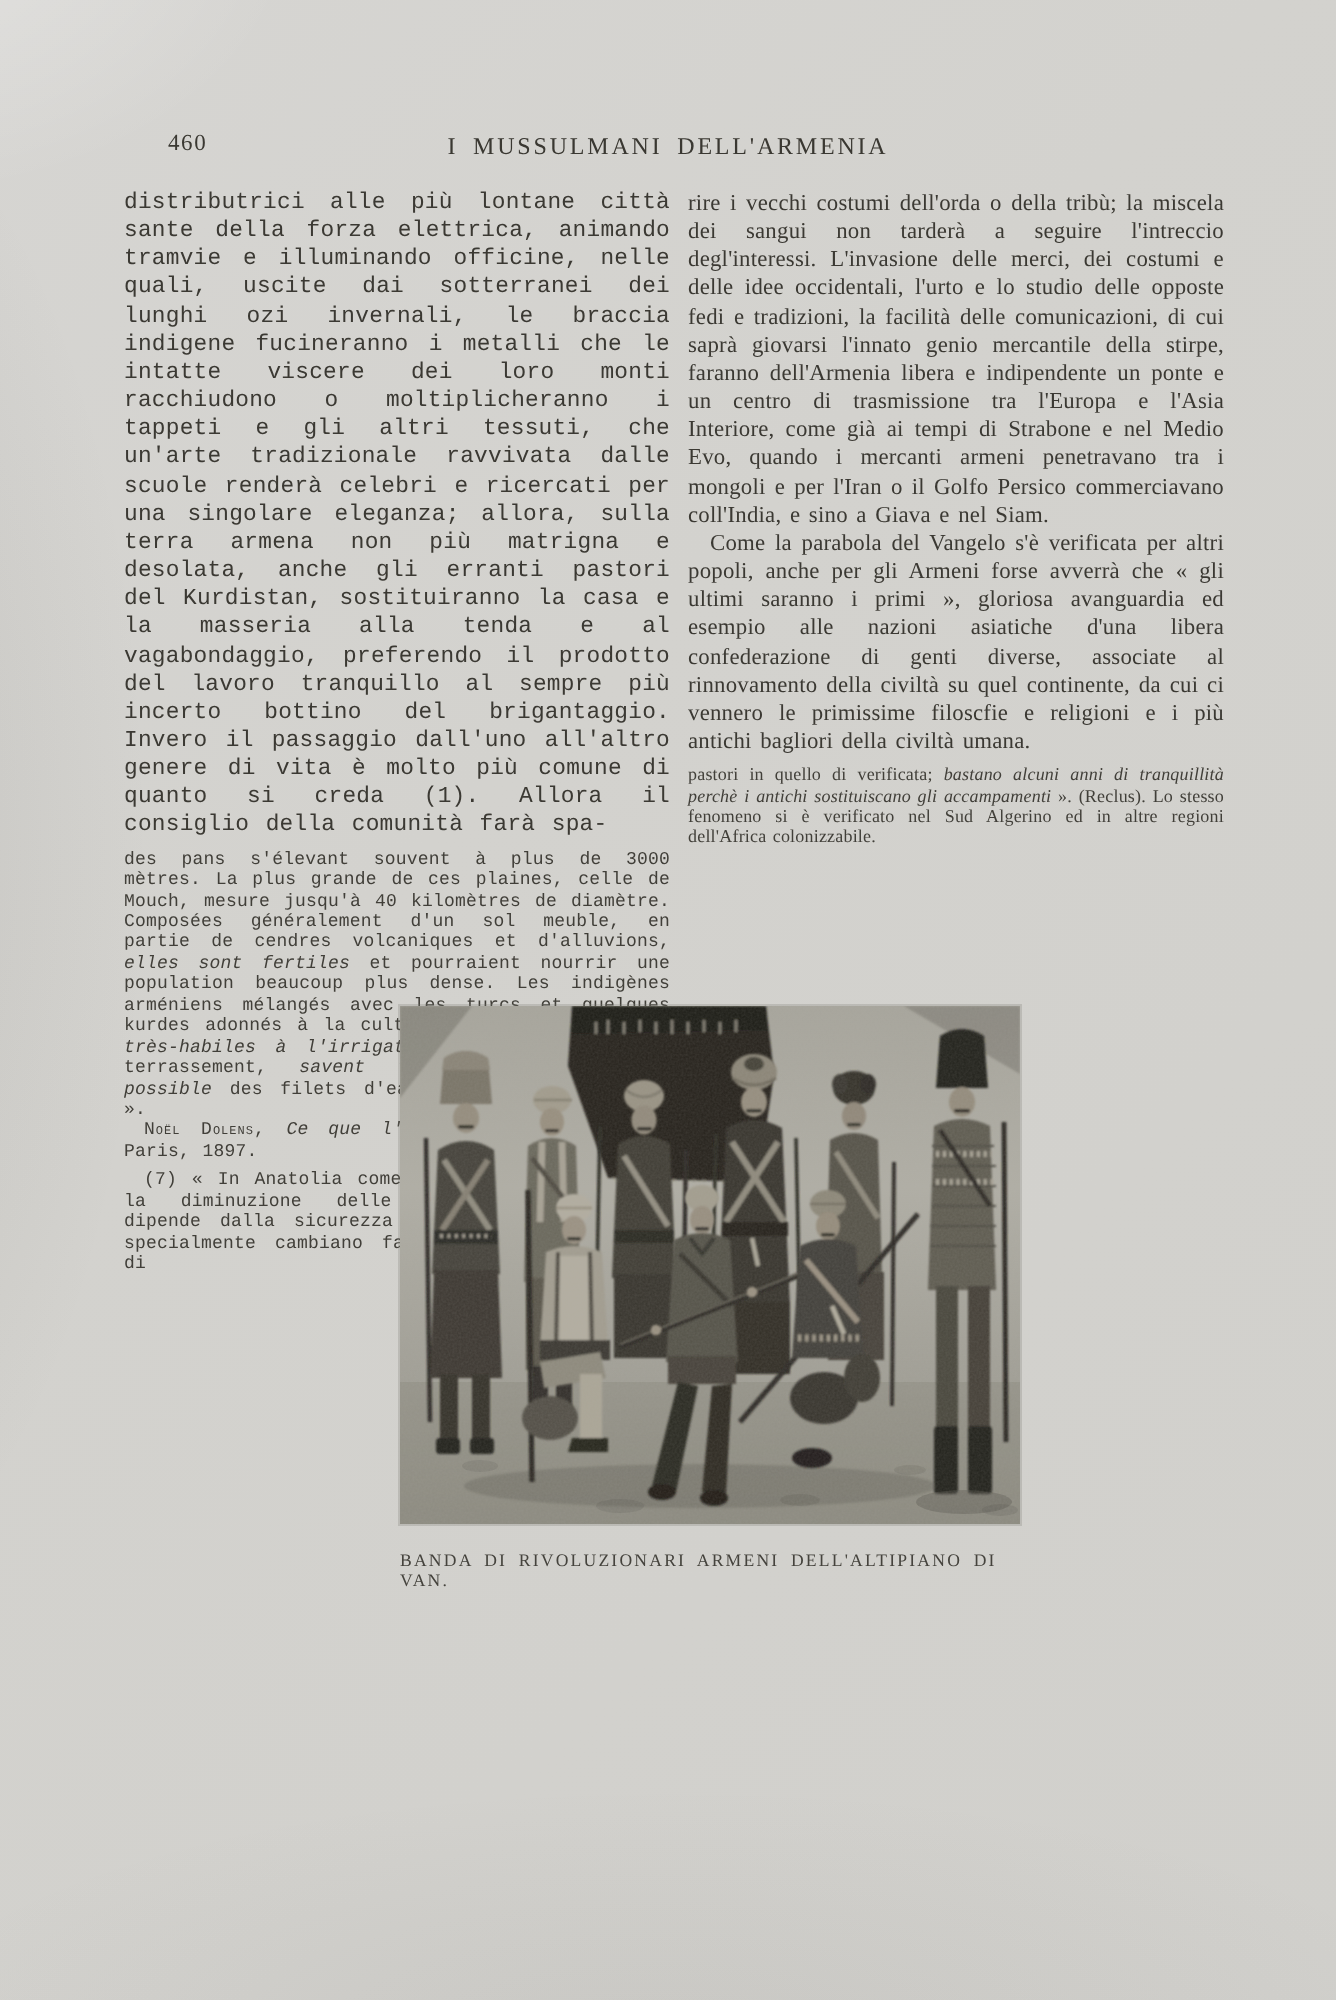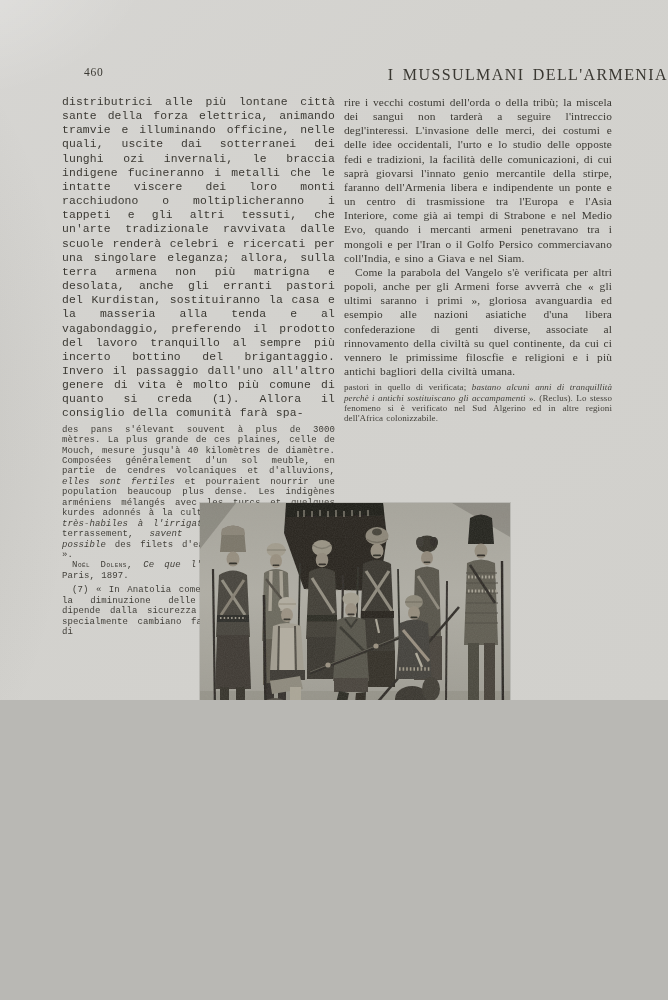--- a/index.html
+++ b/index.html
@@ -2,38 +2,38 @@
 <html><head>
 <meta charset="utf-8">
 <style>
   html,body{margin:0;padding:0;}
   body{
     width:668px;height:1000px;
     font-family:"Liberation Serif","DejaVu Serif",serif;
     background:#b9b8b4;
   }
   .page{
-    position:relative;width:668px;height:700px;overflow:hidden;
+    position:relative;width:668px;height:1000px;overflow:hidden;
     background:linear-gradient(135deg,#d6d5d2 0%,#d3d2ce 38%,#d1d0cc 100%);
     color:#3b3933;
   }
   .page::before{
     content:"";position:absolute;inset:0;pointer-events:none;
     background:
       radial-gradient(300px 200px at -60px -40px, rgba(255,255,255,0.35), transparent 70%),
       radial-gradient(220px 520px at -90px 420px, rgba(60,58,52,0.10), transparent 75%),
       radial-gradient(500px 160px at 50% 1020px, rgba(60,58,52,0.06), transparent 80%);
   }
   .pageno{
     position:absolute;left:84px;top:66px;
     font-size:11.5px;letter-spacing:0.8px;color:#3a3832;
   }
   .running-title{
     position:absolute;left:0;top:66px;width:100%;
-    text-align:right;font-size:16px;letter-spacing:1.4px;word-spacing:3px;color:#3a3832;
+    text-align:center;font-size:12px;letter-spacing:1.4px;word-spacing:3px;color:#3a3832;
   }
   .col{position:absolute;top:95px;font-size:11.4px;line-height:14.15px;
     text-align:justify;word-spacing:1.3px;letter-spacing:0.12px;color:#3b3933;}
   .col-left{left:62px;width:273px;font-family:Liberation Mono, monospace;}
   .col-right{left:344px;width:268px;}
   .col p{margin:0;}
   .indent{text-indent:11px;}
   .footnote{
     margin-top:4px;font-size:9px;line-height:10.45px;color:#413f39;
     text-align:justify;word-spacing:0.8px;letter-spacing:0.1px;

